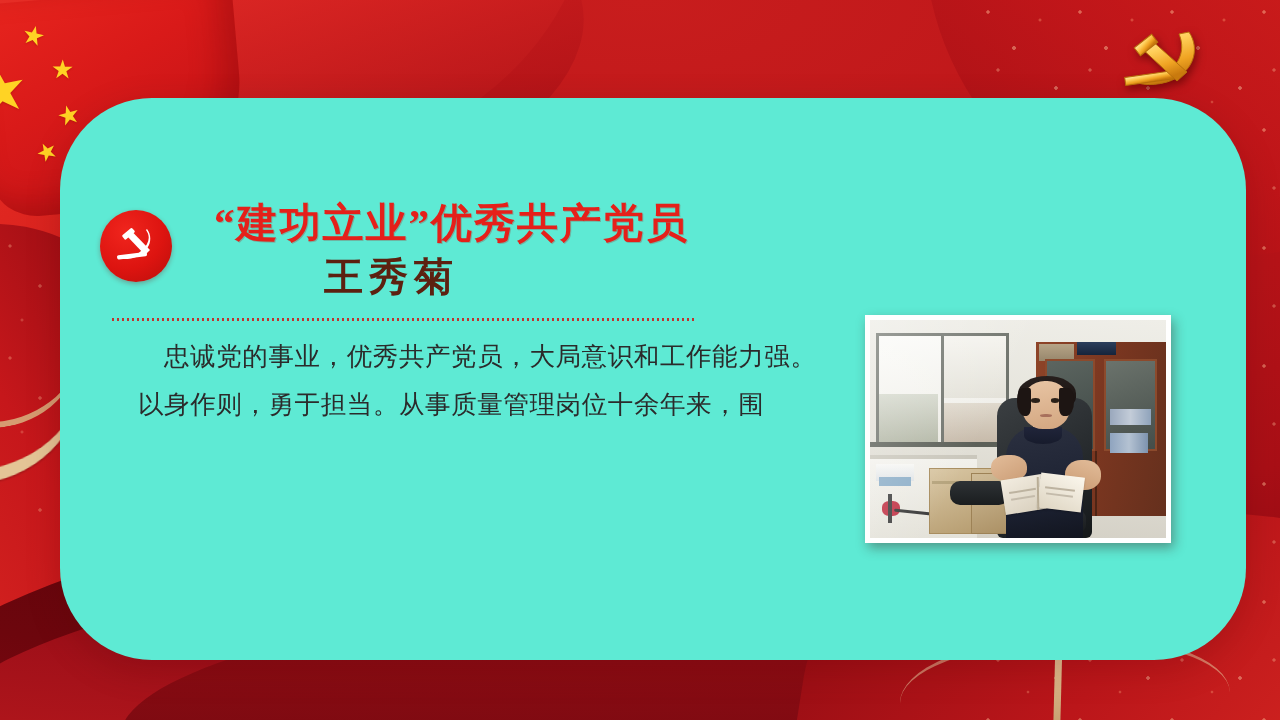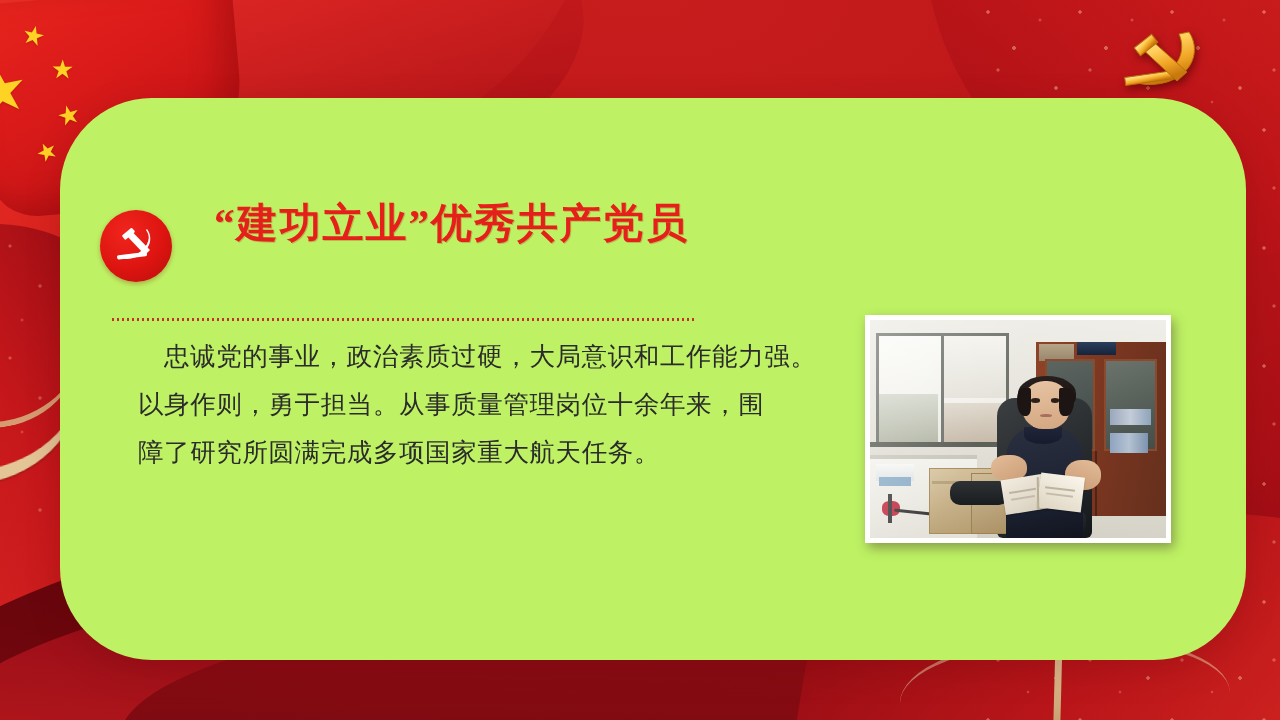--- a/index.html
+++ b/index.html
@@ -157,21 +157,21 @@
   
   .emblem-tr{
     position:absolute;top:22px;right:64px;width:110px;height:78px;
     display:flex;align-items:center;justify-content:center;
   }
   .emblem-tr svg{filter:drop-shadow(2px 4px 4px rgba(70,0,0,.55));}
 
   
   .card{
     position:absolute;left:60px;top:98px;width:1186px;height:562px;
-    background:#bef264;
+    background:#5eead4;
     border-radius:92px;
     box-shadow:0 10px 34px rgba(90,5,10,.22);
   }
 
   
   .title-row{
     position:absolute;left:40px;top:100px;width:700px;
     display:flex;align-items:flex-start;
   }
   .badge{
@@ -335,29 +335,29 @@
           <g fill="#ffffff">
             <path d="M35 7 C 42 16, 38 31, 21 36 C 14 38, 9 37, 6 35 C 13 37, 23 35, 29 29 C 37 22, 39 15, 34 8 Z"></path>
             <rect x="5" y="31.5" width="30" height="4.4" rx="1.6" transform="rotate(-7 20 33.7)"></rect>
             <path d="M14 13 L 19 8.5 L 38 28 L 33 33 Z"></path>
             <rect x="10" y="9" width="13" height="5.6" rx="1.2" transform="rotate(-40 16.5 11.8)"></rect>
           </g>
         </svg>
       </div>
       <div class="title-texts">
         <div class="title-main">“建功立业”优秀共产党员</div>
+        <div class="title-name">王秀菊</div>
       </div>
     </div>
 
     <div class="divider"></div>
 
     <div class="body-text">
-      <span class="ln">忠诚党的事业，政治素质过硬，大局意识和工作能力强。</span>
+      <span class="ln">忠诚党的事业，优秀共产党员，大局意识和工作能力强。</span>
       <span class="ln">以身作则，勇于担当。从事质量管理岗位十余年来，围</span>
-      <span class="ln">障了研究所圆满完成多项国家重大航天任务。</span>
     </div>
 
     <div class="photo-frame">
       <div class="photo">
         <div class="ph ph-wall"></div>
         <div class="ph ph-window"></div>
         <div class="ph ph-outside"></div>
         <div class="ph ph-outside2"></div>
         <div class="ph ph-blind"></div>
         <div class="ph ph-win-frame1"></div>

